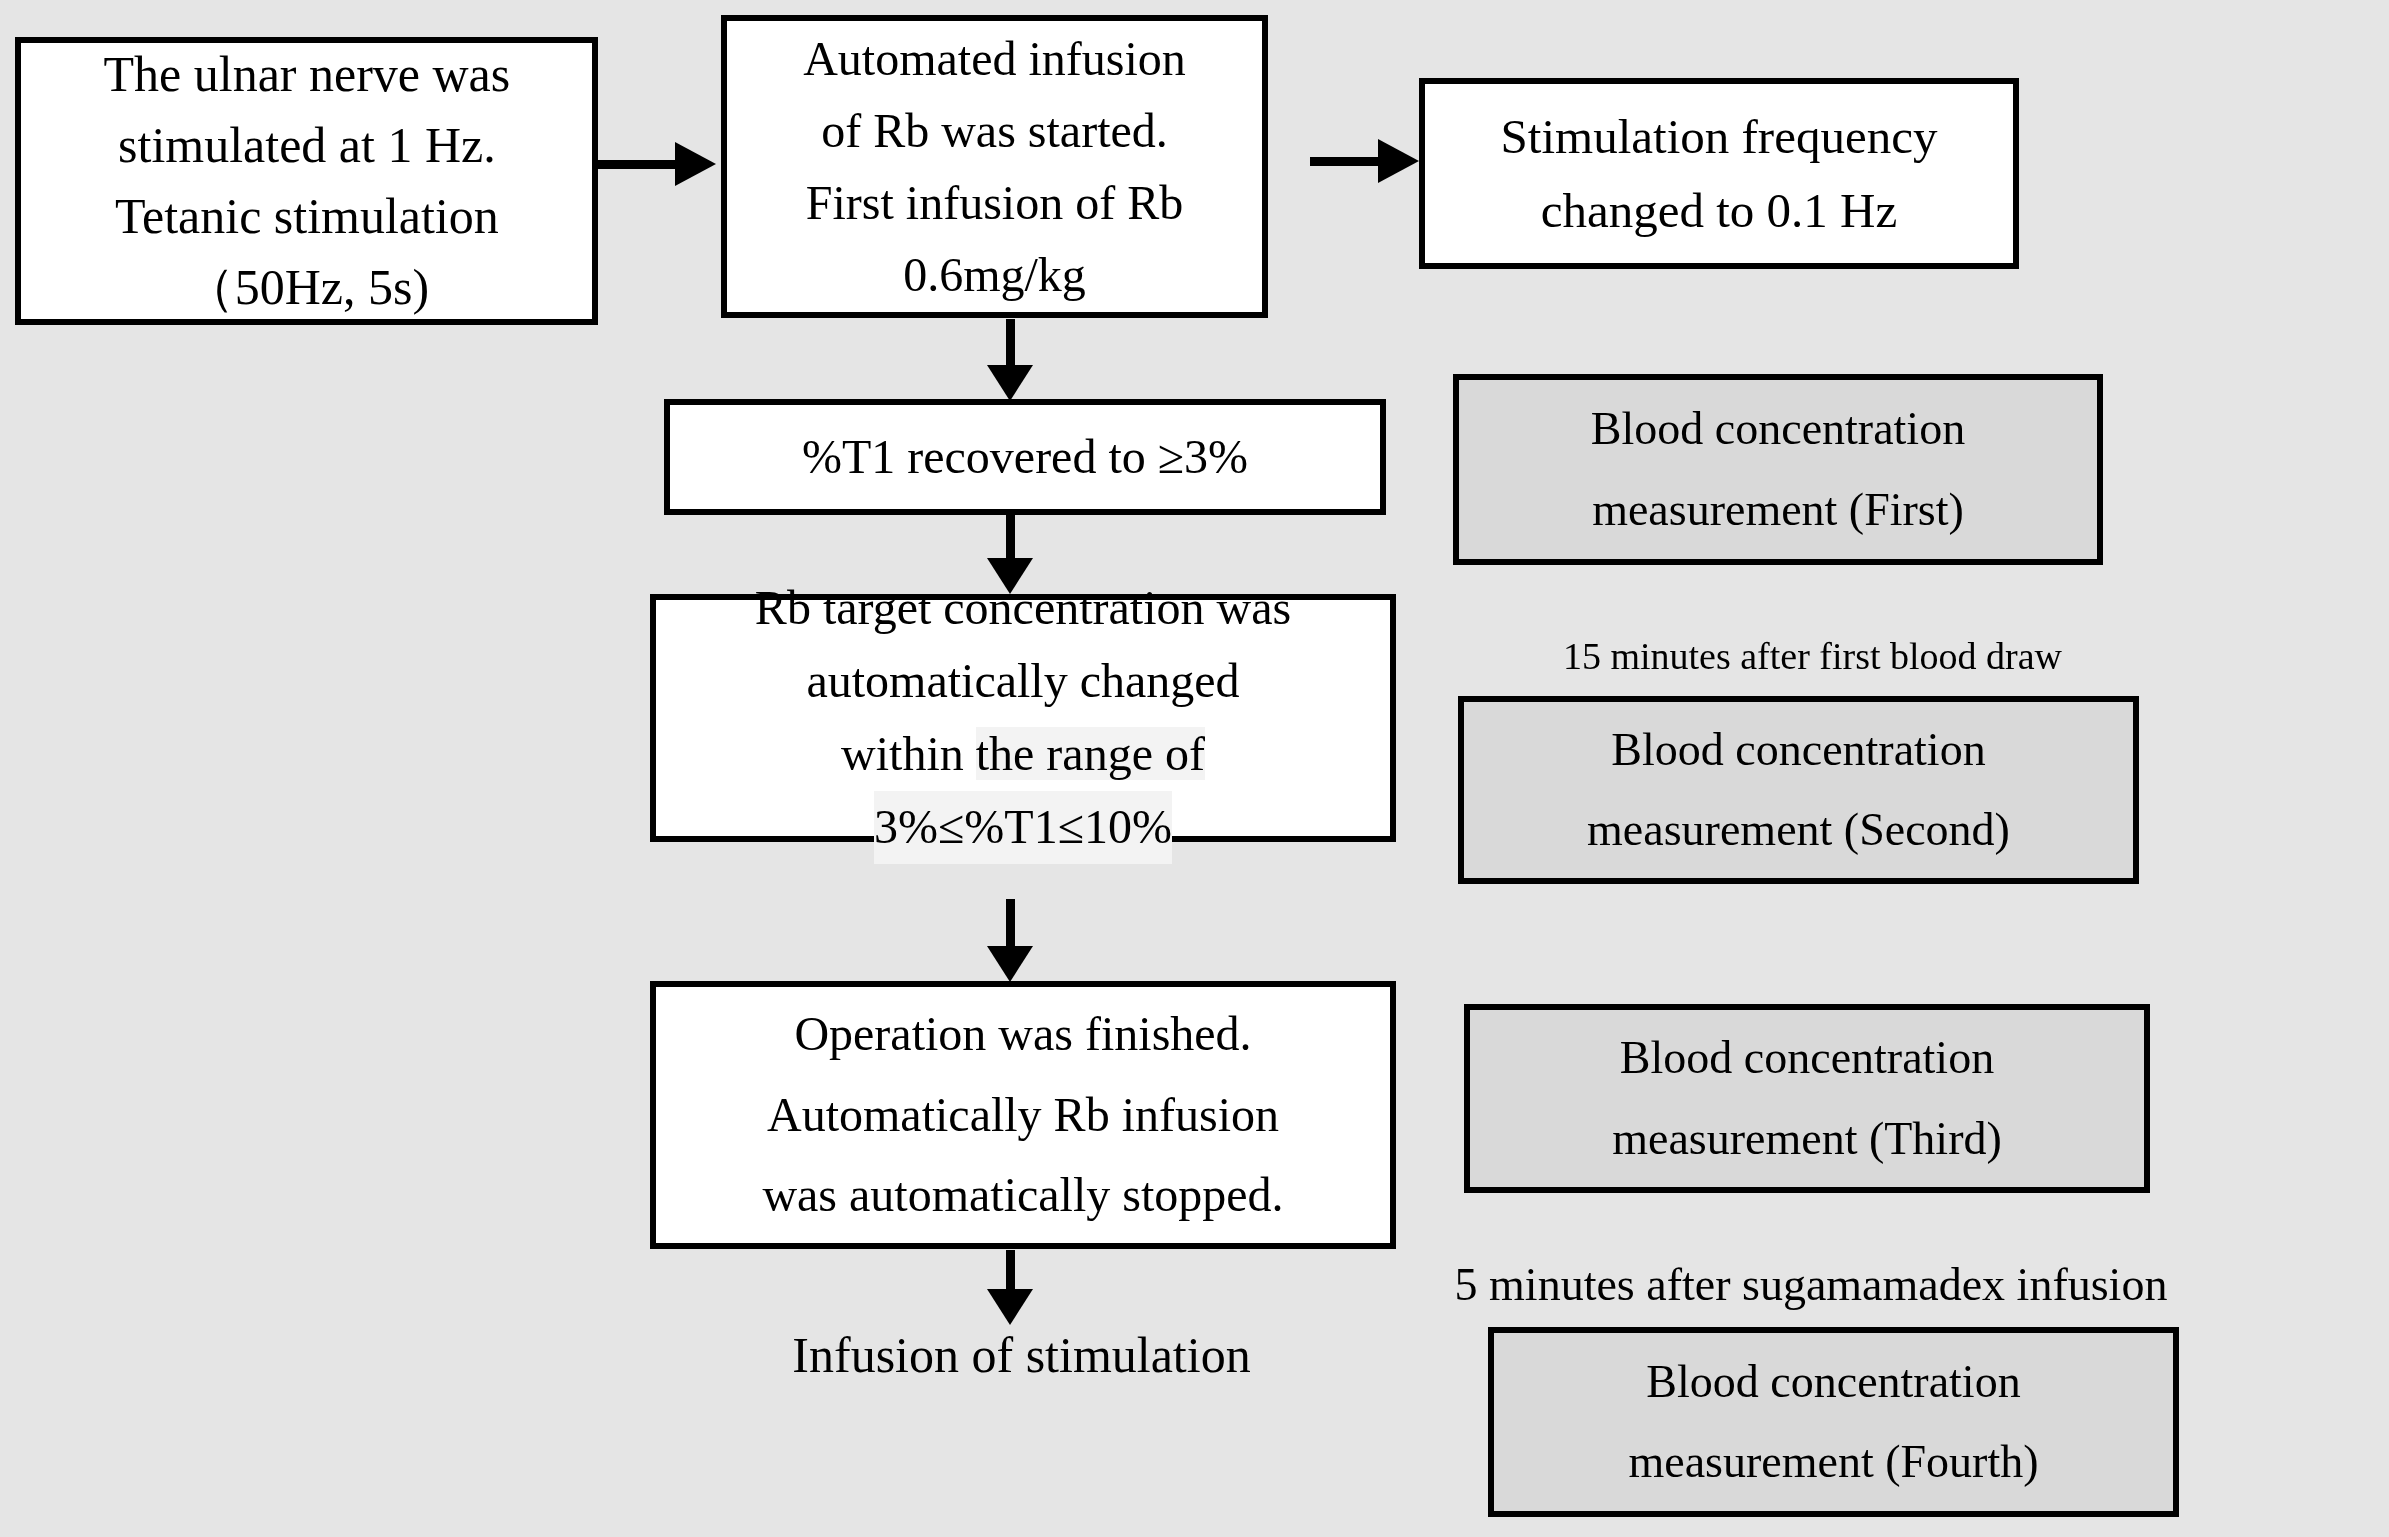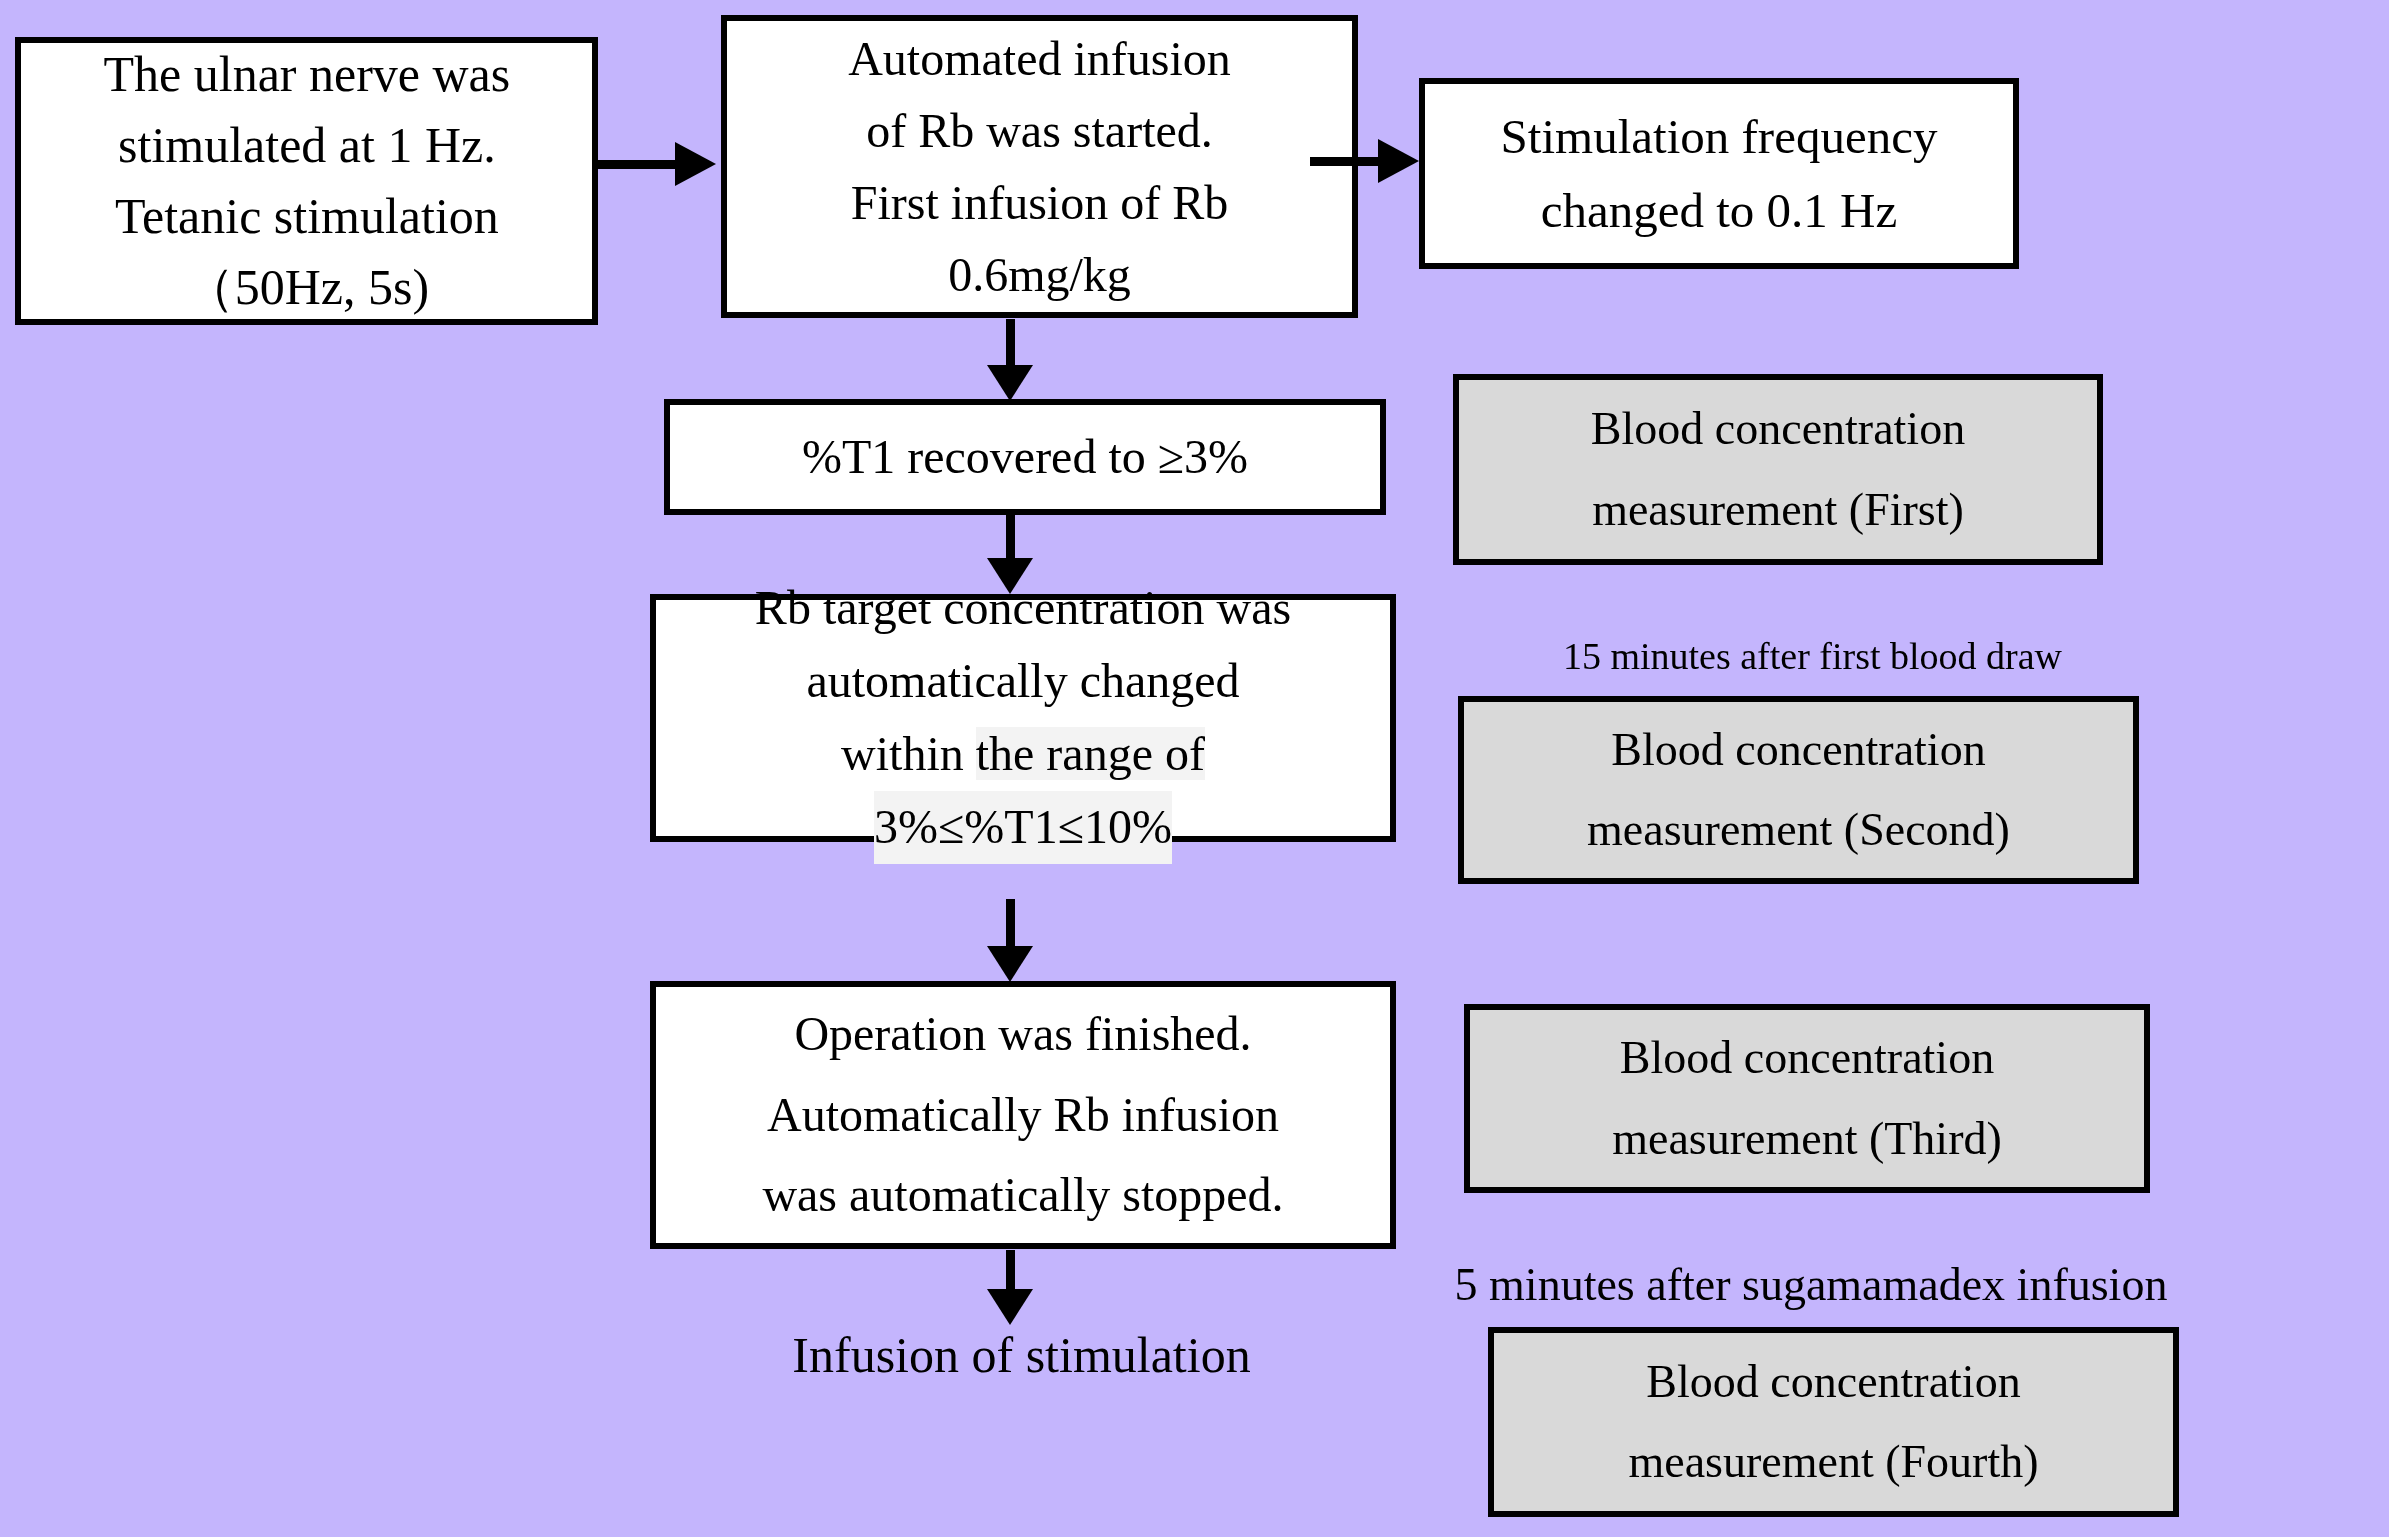--- a/index.html
+++ b/index.html
@@ -23,21 +23,21 @@
   }
   .whitebox { border: 6.8px solid #000000; background: #ffffff; }
   .graybox  { border: 6.8px solid #000000; background: #d9d9d9; align-items: center; }
   .plain    { border: none; background: transparent; }
   .line { display: block; }
   .inline-line { display: inline; }
   .hl { background: #f3f3f3; }
 
   
   #box-ulnar      { left: 15.4px;   top: 37px;   width: 583px; height: 288px; font-size: 50px; line-height: 1.42; }
-  #box-automated  { left: 721px;  top: 15.4px;   width: 637px; height: 303px; font-size: 48px; line-height: 1.5; }
+  #box-automated  { left: 721px;  top: 15.4px;   width: 547px; height: 303px; font-size: 48px; line-height: 1.5; }
   #box-stimfreq   { left: 1419px; top: 78px;   width: 600px; height: 191px; font-size: 49px; line-height: 1.5; }
   #box-t1         { left: 664px;  top: 399px;  width: 722px; height: 116px; font-size: 48px; line-height: 1.3; }
   #box-rbtarget   { left: 650px;  top: 594px;  width: 746px; height: 248px; font-size: 48px; line-height: 1.52; }
   #box-operation  { left: 650px;  top: 981px; width: 746px; height: 268px; font-size: 48px; line-height: 1.68; }
   #text-sugammadex{ left: 684px;  top: 1321px; width: 675px; height: 68px;  font-size: 50px; line-height: 1.3; }
 
   #gray-blood1    { left: 1453px; top: 374px;  width: 650px; height: 191px; font-size: 46px; line-height: 1.75; }
   #gray-blood2    { left: 1458px; top: 696px;  width: 681px; height: 188px; font-size: 46px; line-height: 1.75; }
   #gray-blood3    { left: 1464px; top: 1004px; width: 686px; height: 189px; font-size: 46px; line-height: 1.75; }
   #gray-blood4    { left: 1488px; top: 1327px; width: 691px; height: 190px; font-size: 46px; line-height: 1.75; }
@@ -65,21 +65,21 @@
   #ad2-shaft { left: 1006px; top: 515px;  height: 44px; }
   #ad2-head  { left: 987px; top: 558px; }
   #ad3-shaft { left: 1006px; top: 899px; height: 48px; }
   #ad3-head  { left: 987px; top: 946px; }
   #ad4-shaft { left: 1006px; top: 1250px; height: 41px; }
   #ad4-head  { left: 987px; top: 1289px; }
 </style>
 </head>
 <body>
 
-<div id="canvas" style="background: #c4b5fd;">
+<div id="canvas" style="background: #e5e5e5;">
 
   <div class="node whitebox" id="box-ulnar">
     <span class="line">The ulnar nerve was</span>
     <span class="line">stimulated at 1 Hz.</span>
     <span class="line">Tetanic stimulation</span>
     <span class="line">（50Hz, 5s)</span>
   </div>
 
   <div class="node whitebox" id="box-automated">
     <span class="line">Automated infusion</span>

